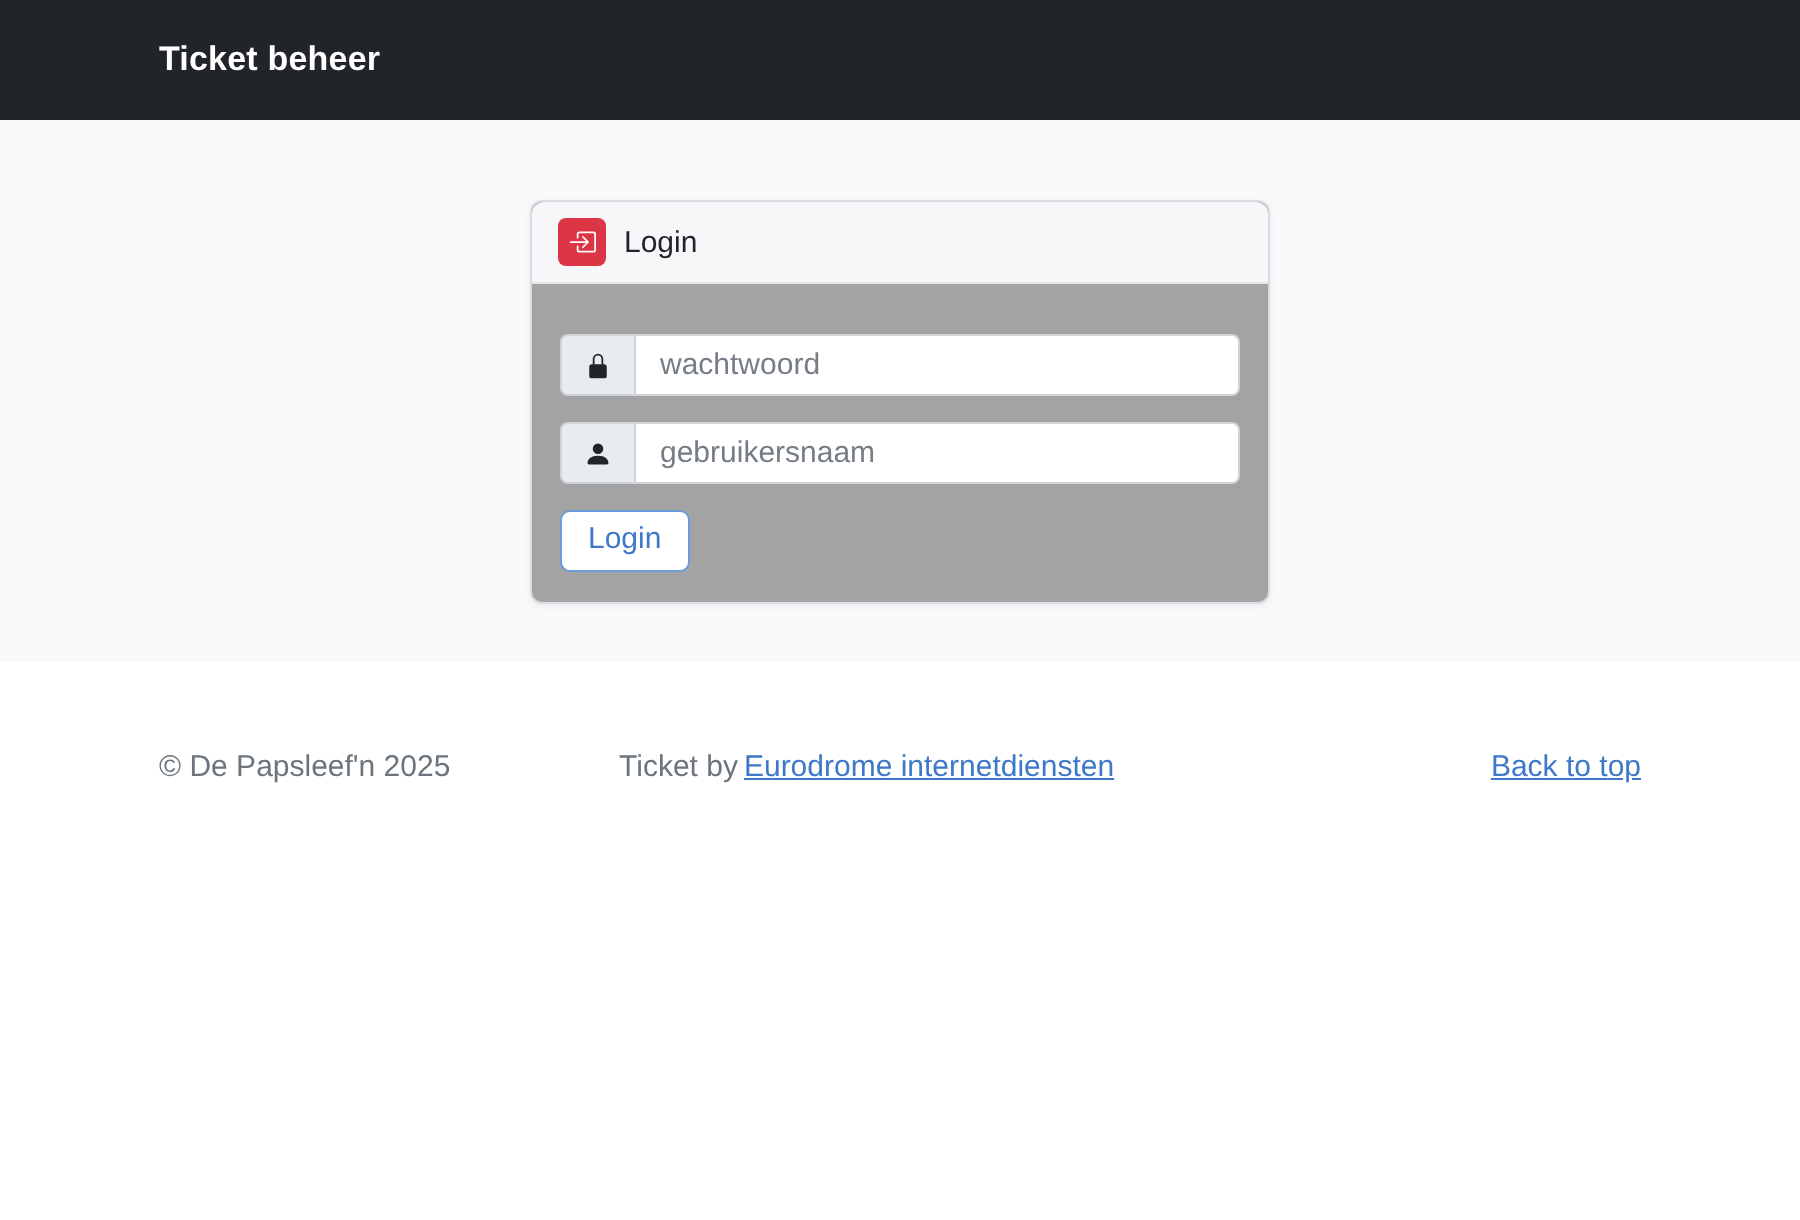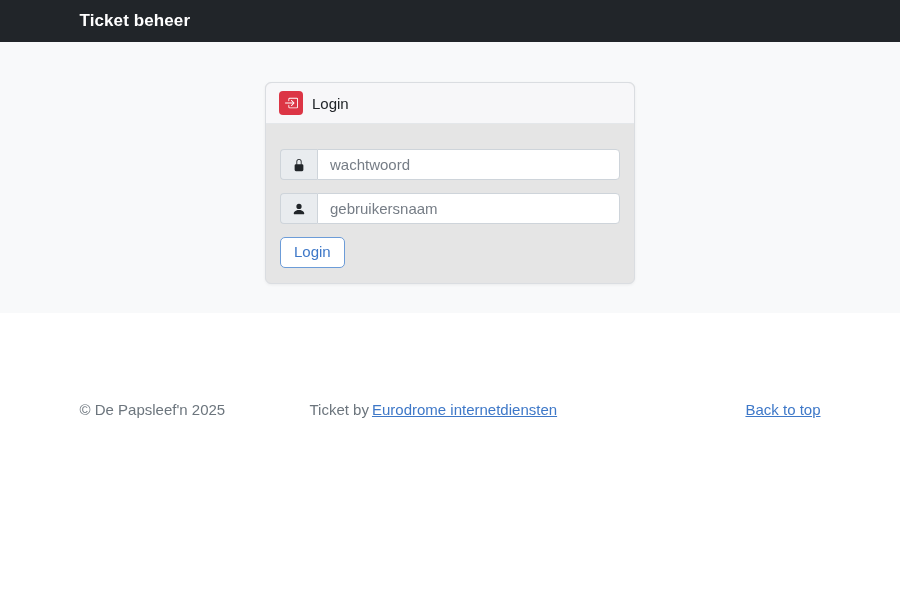--- a/index.html
+++ b/index.html
@@ -6,30 +6,30 @@
   html, body { margin: 0; padding: 0; }
   body {
     width: 900px; height: 610px;
     background: #ffffff;
     font-family: "Liberation Sans", sans-serif;
     -webkit-font-smoothing: antialiased;
   }
   .container { width: 741px; margin: 0 auto; }
 
   
-  .navbar { height: 42px; background: #212529; display: flex; align-items: center; }
+  .navbar { height: 60px; background: #212529; display: flex; align-items: center; }
   .brand { color: #ffffff; font-weight: 700; font-size: 17px; letter-spacing: 0.1px; }
 
   
   .hero { height: 271px; background: #f8f9fa; padding-top: 40px; }
 
   
   .card {
     width: 370px; margin: 0 auto;
-    background: #e5e5e5;
+    background: #a3a3a3;
     border: 1px solid #dadde1;
     border-radius: 6px;
     box-shadow: 0 1px 3px rgba(0,0,0,0.06);
   }
   .card-header {
     display: flex; align-items: center; gap: 9px;
     padding: 8px 13px;
     background: #f7f7f9;
     border-bottom: 1px solid #e4e7ea;
     border-radius: 6px 6px 0 0;
@@ -77,21 +77,21 @@
     cursor: pointer;
   }
 
   
   .footer { background: #ffffff; padding-top: 44px; }
   .footer-row { display: flex; align-items: flex-end; font-size: 15px; color: #6c757d; }
   .f-left { width: 230px; flex: 0 0 230px; }
   .f-mid { flex: 1; }
   .f-mid .lbl { margin-right: 3px; }
   .f-right { margin-left: auto; }
-  a.link { color: #3e78c8; text-decoration: underline; margin-top: 44px; }
+  a.link { color: #3e78c8; text-decoration: underline; }
 </style>
 </head>
 <body>
 
 <header class="navbar">
   <div class="container">
     <span class="brand">Ticket beheer</span>
   </div>
 </header>
 

